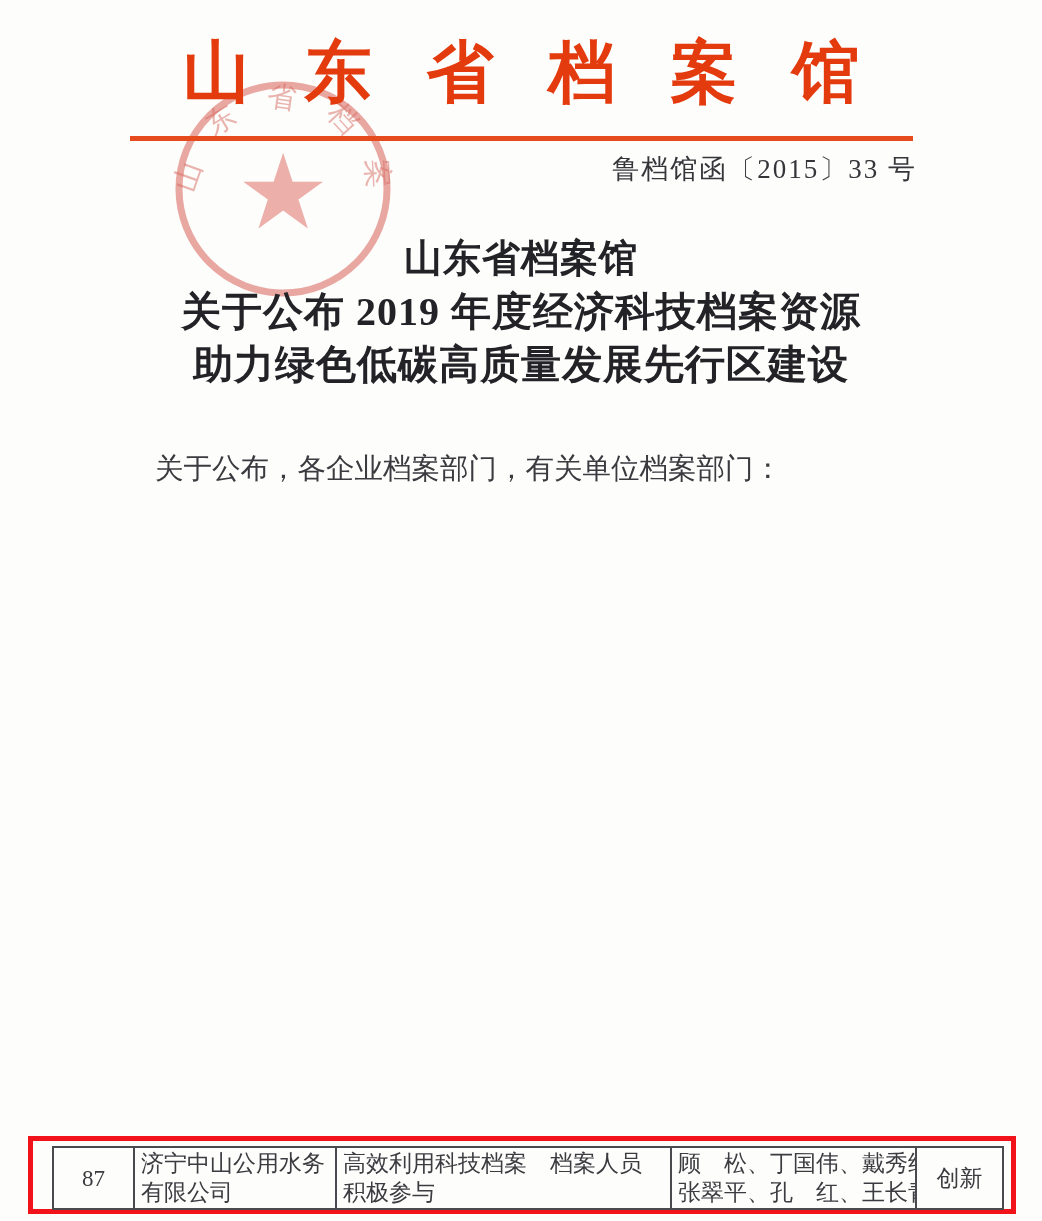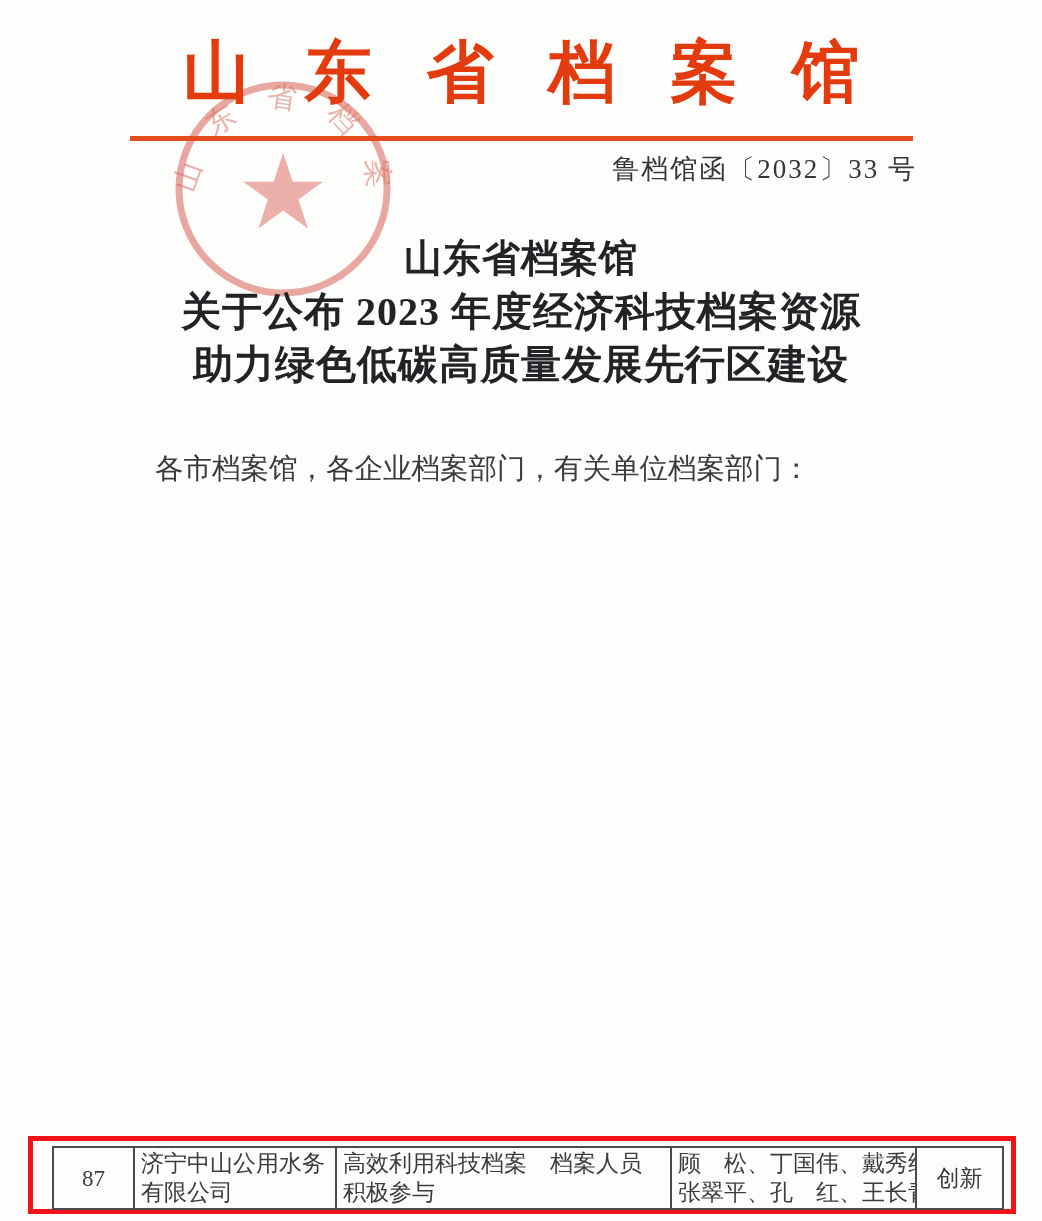--- a/index.html
+++ b/index.html
@@ -92,30 +92,30 @@
     <text font-size="29" fill="rgba(214,105,95,0.50)" letter-spacing="30">
       <textPath href="#sealArc" startOffset="26">山东省档案馆</textPath>
     </text>
     <text x="113" y="152" text-anchor="middle" font-size="104" fill="rgba(223,112,102,0.55)">★</text>
   </svg>
 
   <div class="letterhead">山东省档案馆</div>
 
   <div class="red-divider"></div>
 
-  <div class="doc-number">鲁档馆函〔2032〕33 号</div>
+  <div class="doc-number">鲁档馆函〔2015〕33 号</div>
 
   <div class="notice-title">
     <div class="l1">山东省档案馆</div>
-    <div>关于公布 2023 年度经济科技档案资源</div>
+    <div>关于公布 2019 年度经济科技档案资源</div>
     <div>助力绿色低碳高质量发展先行区建设</div>
   </div>
 
   <div class="body-text">
-    <p>各市档案馆，各企业档案部门，有关单位档案部门：</p>
+    <p>关于公布，各企业档案部门，有关单位档案部门：</p>
   </div>
 
   <div class="annotation-box">
     <table class="results">
       <colgroup>
         <col style="width:81px">
         <col style="width:202px">
         <col style="width:335px">
         <col style="width:245px">
         <col style="width:87px">

